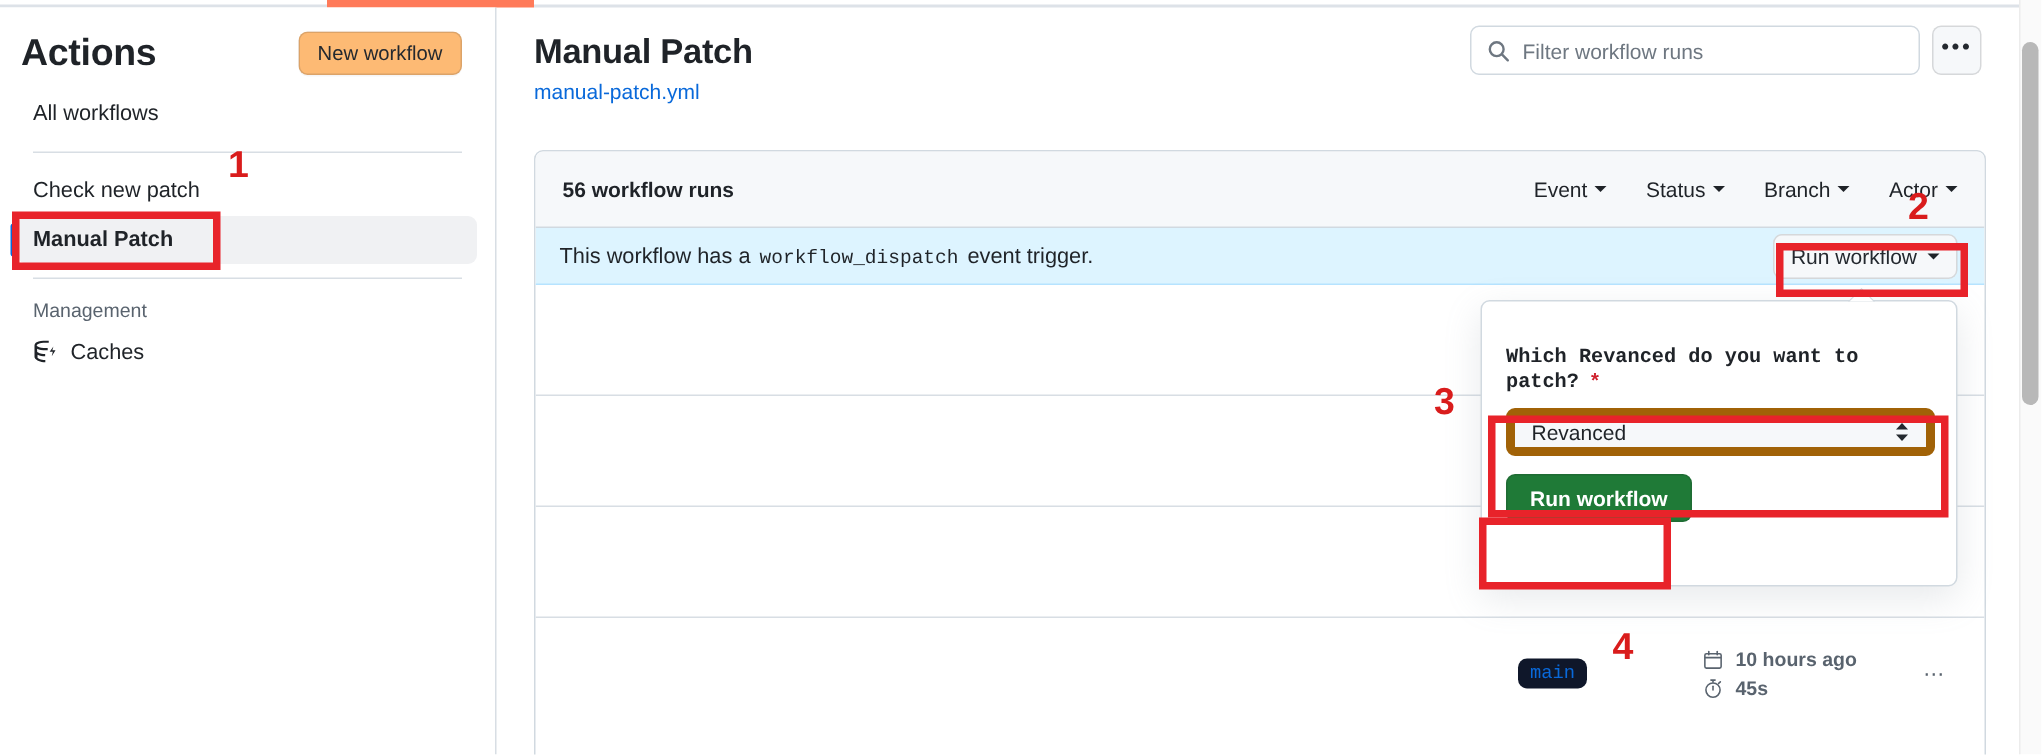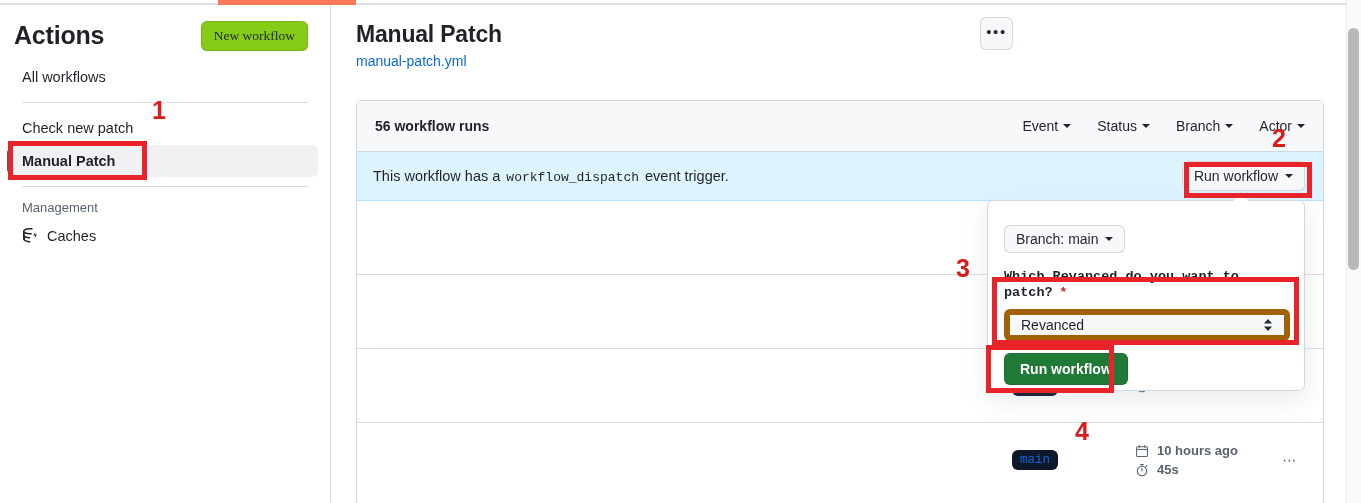--- a/index.html
+++ b/index.html
@@ -26,23 +26,23 @@
 
   
   .sidebar { position: absolute; left: 0; top: 5px; width: 330px; height: 498px; background: #fff; }
   .sidebar-head {
     display: flex; align-items: flex-start; justify-content: space-between;
     padding: 16px 22px 10px 14px;
   }
   .sidebar-title { font-size: 25px; font-weight: 600; letter-spacing: -0.2px; color: #1f2328; }
   .new-workflow-btn {
     border: 1px solid rgba(31,35,40,0.15); border-radius: 6px;
-    background: #84cc16; color: #24292f;
+    background: #fdba74; color: #24292f;
     font-size: 13.5px; padding: 6px 12px; cursor: pointer;
-    font-family: Liberation Serif, serif;
+    font-family: Liberation Sans, sans-serif;
     box-shadow: 0 1px 0 rgba(31,35,40,0.04);
   }
   .nav-list { padding: 0 12px; }
   .nav-item {
     position: relative; display: flex; align-items: center; gap: 9px;
     height: 32px; padding: 0 10px; border-radius: 6px;
     font-size: 14.5px; color: #1f2328; cursor: pointer; margin-bottom: 1px;
   }
   .nav-item .label { white-space: nowrap; }
   .nav-divider { height: 1px; background: #d8dee4; margin: 9px 10px; }
@@ -101,21 +101,21 @@
   }
   .runs-count { font-size: 14px; font-weight: 600; color: #1f2328; }
   .filters { display: flex; align-items: flex-start; gap: 26px; margin-left: 36px; }
   .filter {
     font-size: 14px; color: #1f2328; cursor: pointer;
     display: inline-flex; align-items: center; gap: 5px;
   }
   .caret { width: 0; height: 0; border-left: 4px solid transparent; border-right: 4px solid transparent; border-top: 4px solid #1f2328; display: inline-block; }
 
   .dispatch-banner {
-    height: 49px; background: #ddf4ff; border-bottom: 1px solid #b6e3ff;
+    height: 38px; background: #ddf4ff; border-bottom: 1px solid #b6e3ff;
     display: flex; align-items: center; justify-content: space-between;
     padding: 0 18px 0 16px;
   }
   .dispatch-text { font-size: 14.5px; color: #1f2328; }
   .dispatch-text code {
     font-family: "Liberation Mono", monospace; font-size: 13px;
     background: transparent; padding: 0 2px;
   }
   .run-wf-btn {
     border: 1px solid rgba(31,35,40,0.15); border-radius: 6px;
@@ -242,20 +242,29 @@
   </div>
 
   <div class="vdiv"></div>
 
   <div class="main">
 
     <div class="page-title">Manual Patch</div>
     <div class="page-sub">manual-patch.yml</div>
 
     <div class="search-wrap">
+      <div class="search-box">
+        <span class="ico">
+          <svg viewBox="0 0 16 16" width="16" height="16" fill="none" stroke="#6e7781" stroke-width="1.6" aria-hidden="true">
+            <circle cx="6.8" cy="6.8" r="4.6"></circle>
+            <line x1="10.3" y1="10.3" x2="14.2" y2="14.2" stroke-linecap="round"></line>
+          </svg>
+        </span>
+        <input type="text" placeholder="Filter workflow runs" style="">
+      </div>
       <div class="kebab-btn">•••</div>
     </div>
 
     <div class="runs-box">
 
       <div class="runs-header">
         <div class="runs-count">56 workflow runs</div>
         <div class="filters">
           <div class="filter">
             <span>Event</span>
@@ -360,24 +369,20 @@
         </div>
         <div class="row-kebab">⋯</div>
       </div>
 
     </div>
   </div>
 
   <div class="wf-panel">
     <div class="wf-panel-inner">
 
-      <div class="branch-select">
-        <span>Branch: main</span>
-        <span class="caret"></span>
-      </div>
 
       <div class="field-label">
         <span>Which Revanced do you want to patch?</span>
         <span class="req">*</span>
       </div>
 
       <div class="select-ctl">
         <span>Revanced</span>
         <span class="stepper">
           <svg viewBox="0 0 10 12" width="10" height="12" fill="#24292f" aria-hidden="true">

